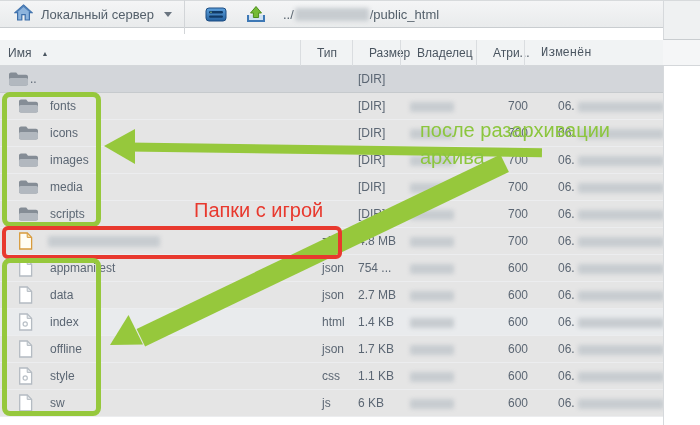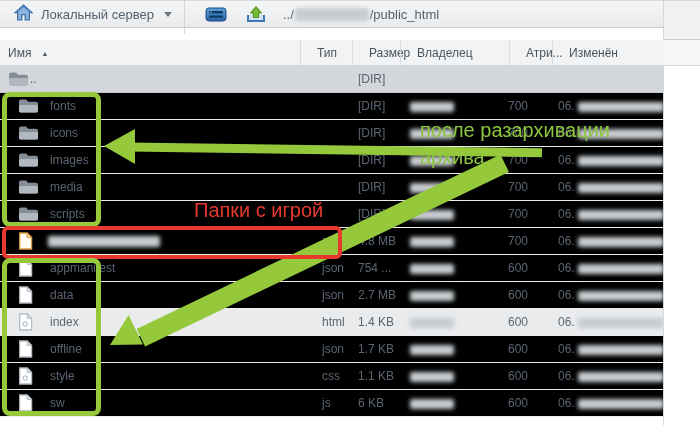--- a/index.html
+++ b/index.html
@@ -28,21 +28,21 @@
 
   
   .thead { position:absolute; left:0; top:40px; width:663px; height:26px;
     background:#f1f3f4; border-bottom:1px solid #d4d7da; font-size:12px; color:#4a5560; }
   .th { position:absolute; top:0; height:26px; line-height:26px; border-left:1px solid #dadde0; padding-left:16px; }
   .th.first { border-left:none; padding-left:8px; }
   .sort { font-size:7px; color:#4a5560; margin-left:10px; vertical-align:1px; }
 
   
   .tbody { position:absolute; left:0; top:66px; width:663px; }
-  .row { position:relative; width:663px; height:27px; background:#000000; border-bottom:1px solid #ecedef;
+  .row { position:relative; width:663px; height:27px; background:#e5e5e5; border-bottom:1px solid #ecedef;
     font-size:12px; color:#5b6673; cursor:default; }
   .row.shade-dark { background:#d3d6da; border-bottom:1px solid #c6cacd; }
   .row.shade-light { background:#e9ebed; }
   .cell { position:absolute; top:0; height:27px; line-height:27px; white-space:nowrap; }
   .ricon { position:absolute; top:50%; transform:translateY(-50%); left:18px; display:inline-flex; }
   .row.up .ricon { left:8px; }
   .rname  { left:50px; }
   .row.up .rname { left:30px; }
   .rnameblur { position:absolute; left:48px; top:8px; }
   .rtype  { left:322px; }
@@ -113,22 +113,22 @@
     </div>
   </div>
 
   <div class="thead">
     <div class="th first" style="left:0; width:300px;">
       <span>Имя</span><span class="sort">▲</span>
     </div>
     <div class="th" style="left:300px; width:52px;"><span>Тип</span></div>
     <div class="th" style="left:352px; width:48px;"><span>Размер</span></div>
     <div class="th" style="left:400px; width:100px;"><span>Владелец</span></div>
-    <div class="th" style="left:509px; width:52px;"><span>Атри...</span></div>
-    <div class="th" style="left:552px; width:111px;"><span>Изменён</span></div>
+    <div class="th" style="left:476px; width:52px;"><span>Атри...</span></div>
+    <div class="th" style="left:524px; width:111px;font-family:Liberation Mono, monospace;"><span>Изменён</span></div>
   </div>
 
   <div class="tbody" id="tbody">
       <div class="row shade-dark up">
         <span class="ricon">
           <svg width="21" height="15" viewBox="0 0 21 15">
             <path d="M1 3 C1 1.9 1.9 1 3 1 H8.2 L10 3.2 H18 C19.1 3.2 20 4.1 20 5.2 V12 C20 13.1 19.1 14 18 14 H3 C1.9 14 1 13.1 1 12 Z" fill="#858d96"></path>
             <rect x="1" y="6.4" width="19" height="7.6" rx="1.6" fill="#b2b8bf"></rect>
           </svg>
         </span>

